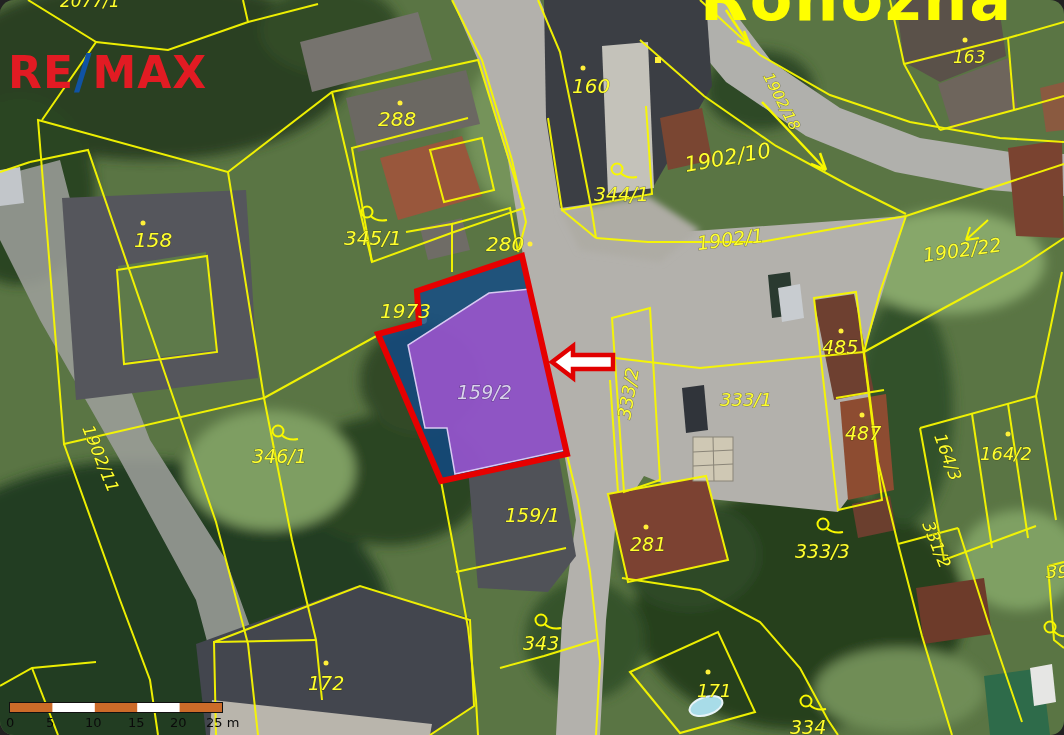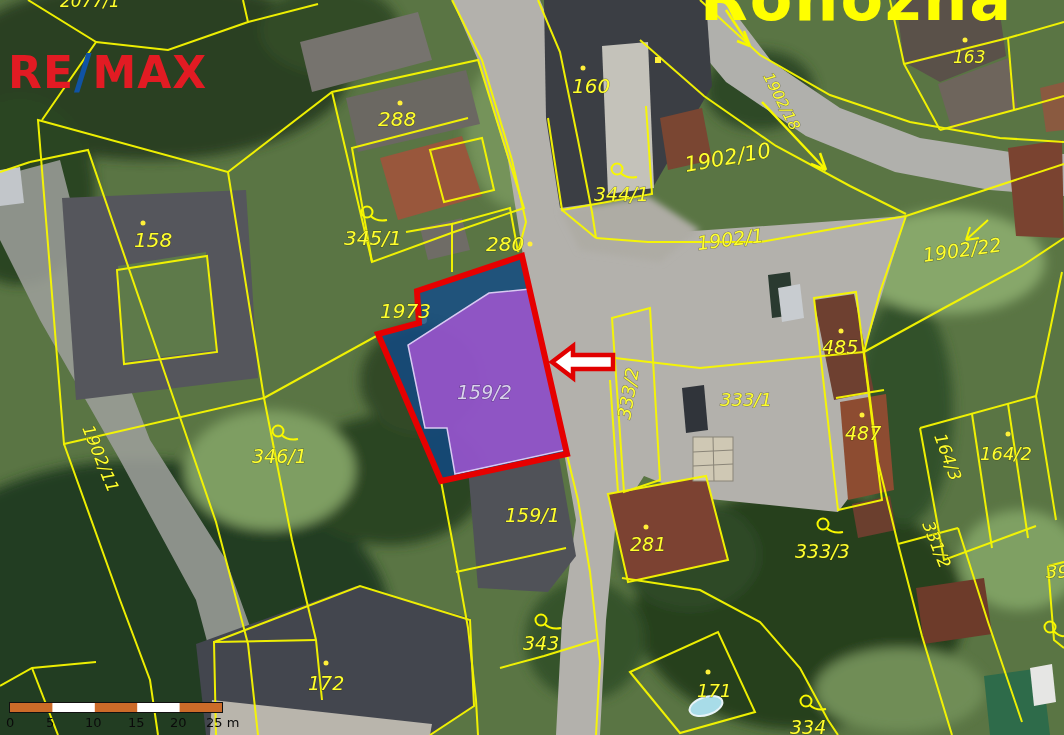--- a/index.html
+++ b/index.html
@@ -1,16 +1,16 @@
 <!DOCTYPE html>
 <html><head>
 <meta charset="utf-8">
 <style>
   html,body{margin:0;padding:0;background:#222;}
-  #stage{position:relative;width:1064px;height:735px;overflow:hidden;font-family:"DejaVu Sans",sans-serif;}
+  #stage{position:relative;width:1064px;height:735px;overflow:hidden;font-family:"DejaVu Sans",sans-serif;border-radius:14px;}
   svg{display:block;}
   svg text{font-family:"DejaVu Sans",sans-serif;}
   .plabel{font-style:italic;fill:#ffff2e;paint-order:stroke;stroke:rgba(50,50,0,.45);stroke-width:1px;}
   .hlabel{font-style:italic;fill:#d9d2ec;paint-order:stroke;stroke:rgba(40,30,60,.4);stroke-width:1px;}
   .bigname{font-weight:bold;fill:#ffff00;letter-spacing:2px;}
   .sbtick{font-style:normal;fill:#0b0b0b;}
   .logo{font-weight:800;letter-spacing:1px;}
 </style>
 </head>
 <body>

